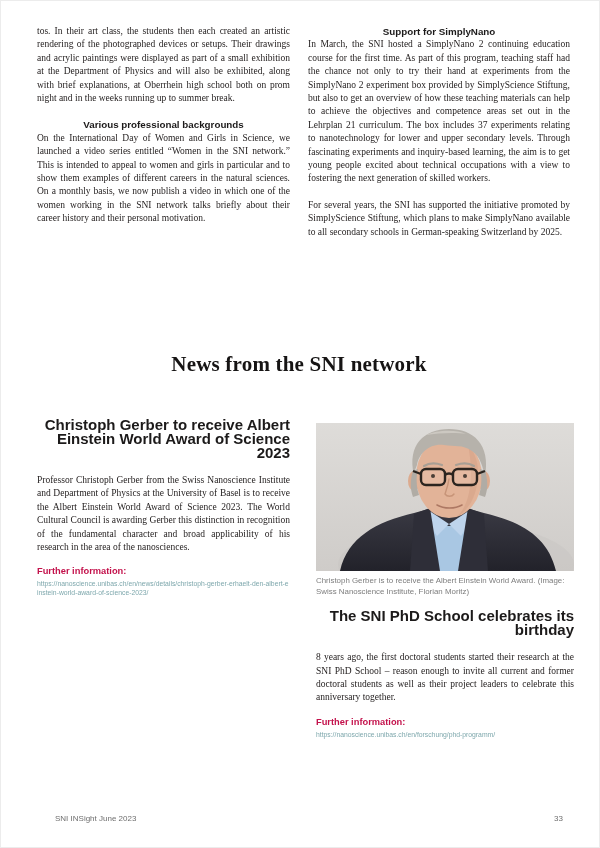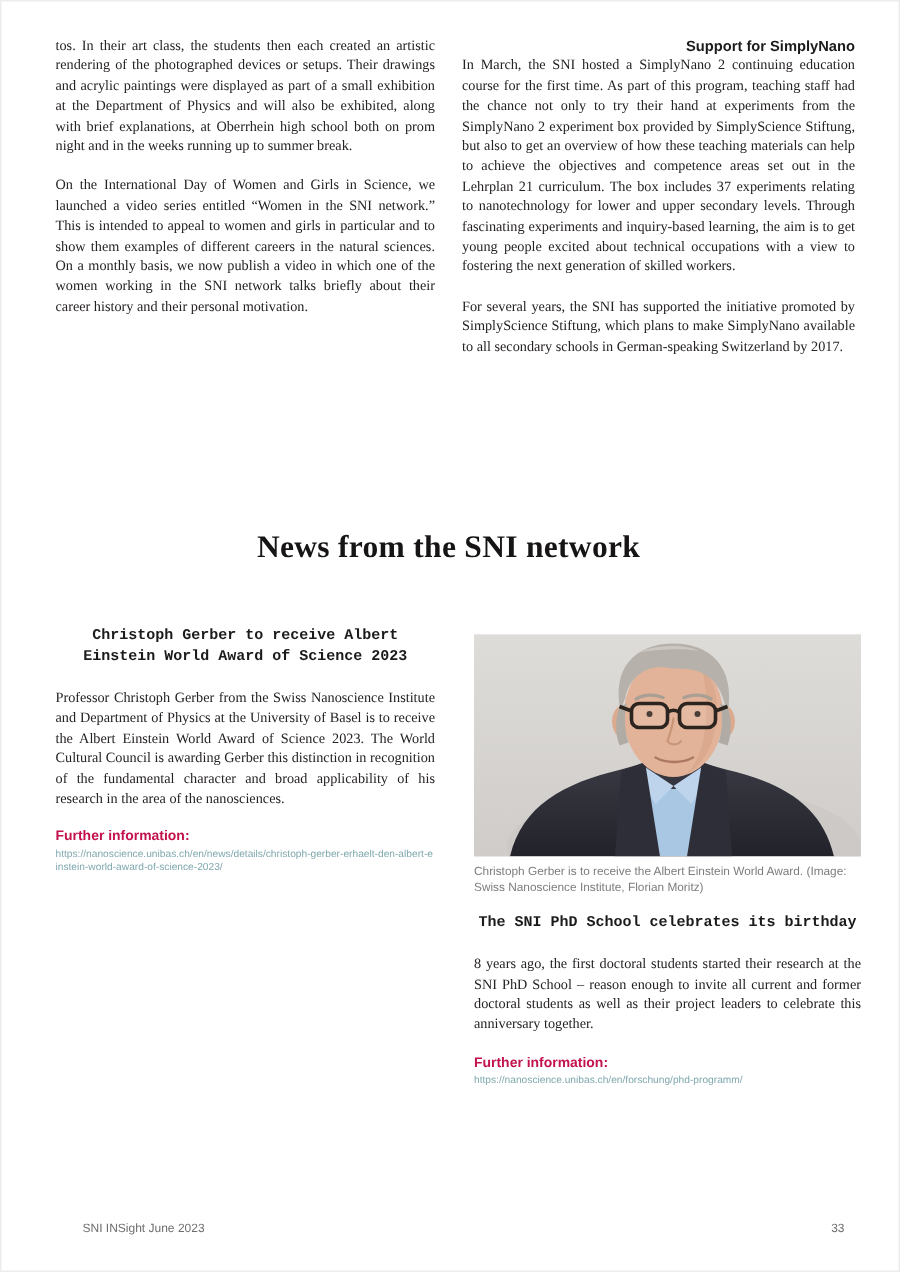--- a/index.html
+++ b/index.html
@@ -35,43 +35,43 @@
     text-align: justify;
     color: var(--text-dark, #262222);
   }
   p.body + p.body { margin-top: 13px; }
 
   .inline-heading {
     font-family: "Liberation Sans", sans-serif;
     font-weight: bold;
     font-size: 9.8px;
     line-height: 13.4px;
-    text-align: right;
+    text-align: center;
     color: #1c1a1a;
   }
   .col-left-top .inline-heading { margin-top: 13px; }
 
   .section-title {
     position: absolute;
     left: 0; right: 2px;
     top: 352px;
     text-align: center;
     font-family: "Liberation Serif", serif;
     font-weight: bold;
     font-size: 21px;
     letter-spacing: 0.2px;
     color: #161414;
   }
 
   .article-heading {
-    font-family: Liberation Mono, monospace;
-    font-weight: bold;
-    font-size: 10px;
+    font-family: Liberation Sans, sans-serif;
+    font-weight: bold;
+    font-size: 15px;
     line-height: 14px;
-    text-align: center;
+    text-align: right;
     color: #1c1a1a;
     margin-bottom: 14px;
   }
 
   .further-info {
     font-family: "Liberation Sans", sans-serif;
     font-weight: bold;
     font-size: 9.3px;
     line-height: 11px;
     color: var(--accent-red, #c3114b);
@@ -119,27 +119,28 @@
   .footer-left { left: 37px; }
   .footer-right { right: 37px; }
 </style>
 </head>
 <body>
 
 <div class="page">
 
   <div class="col col-left-top">
     <p class="body">tos. In their art class, the students then each created an artistic rendering of the photographed devices or setups. Their drawings and acrylic paintings were displayed as part of a small exhibition at the Department of Physics and will also be exhibited, along with brief explanations, at Oberrhein high school both on prom night and in the weeks running up to summer break.</p>
+    <div class="inline-heading">Various professional backgrounds</div>
     <p class="body">On the International Day of Women and Girls in Science, we launched a video series entitled “Women in the SNI network.” This is intended to appeal to women and girls in particular and to show them examples of different careers in the natural sciences. On a monthly basis, we now publish a video in which one of the women working in the SNI network talks briefly about their career history and their personal motivation.</p>
   </div>
 
   <div class="col col-right-top">
     <div class="inline-heading">Support for SimplyNano</div>
     <p class="body">In March, the SNI hosted a SimplyNano 2 continuing education course for the first time. As part of this program, teaching staff had the chance not only to try their hand at experiments from the SimplyNano 2 experiment box provided by SimplyScience Stiftung, but also to get an overview of how these teaching materials can help to achieve the objectives and competence areas set out in the Lehrplan 21 curriculum. The box includes 37 experiments relating to nanotechnology for lower and upper secondary levels. Through fascinating experiments and inquiry-based learning, the aim is to get young people excited about technical occupations with a view to fostering the next generation of skilled workers.</p>
-    <p class="body">For several years, the SNI has supported the initiative promoted by SimplyScience Stiftung, which plans to make SimplyNano available to all secondary schools in German-speaking Switzerland by 2017.</p>
+    <p class="body">For several years, the SNI has supported the initiative promoted by SimplyScience Stiftung, which plans to make SimplyNano available to all secondary schools in German-speaking Switzerland by 2025.</p>
   </div>
 
   <h1 class="section-title">News from the SNI network</h1>
 
   <div class="col col-left-news">
     <div class="article-heading">Christoph Gerber to receive Albert Einstein World Award of Science 2023</div>
     <p class="body">Professor Christoph Gerber from the Swiss Nanoscience Institute and Department of Physics at the University of Basel is to receive the Albert Einstein World Award of Science 2023. The World Cultural Council is awarding Gerber this distinction in recognition of the fundamental character and broad applicability of his research in the area of the nanosciences.</p>
     <div class="further-info">Further information:</div>
     <a class="info-url">https://nanoscience.unibas.ch/en/news/details/christoph-gerber-erhaelt-den-albert-einstein-world-award-of-science-2023/</a>
   </div>

